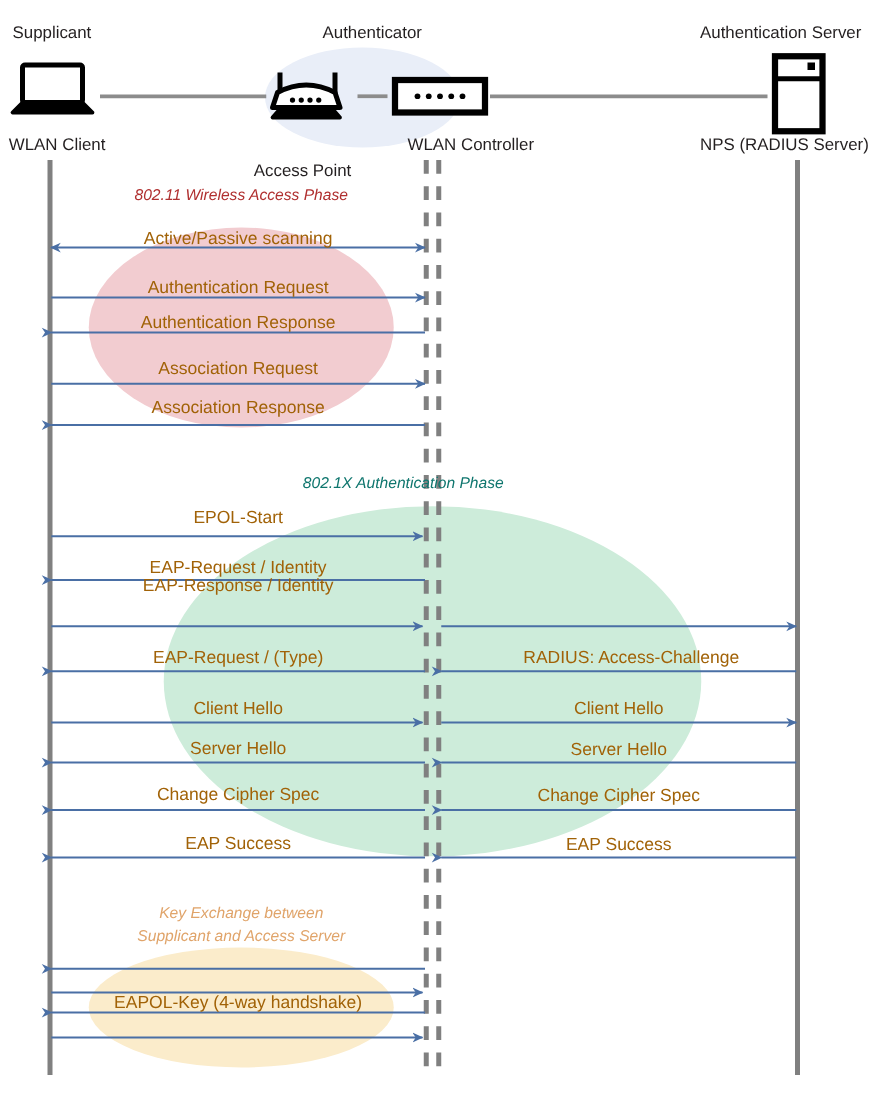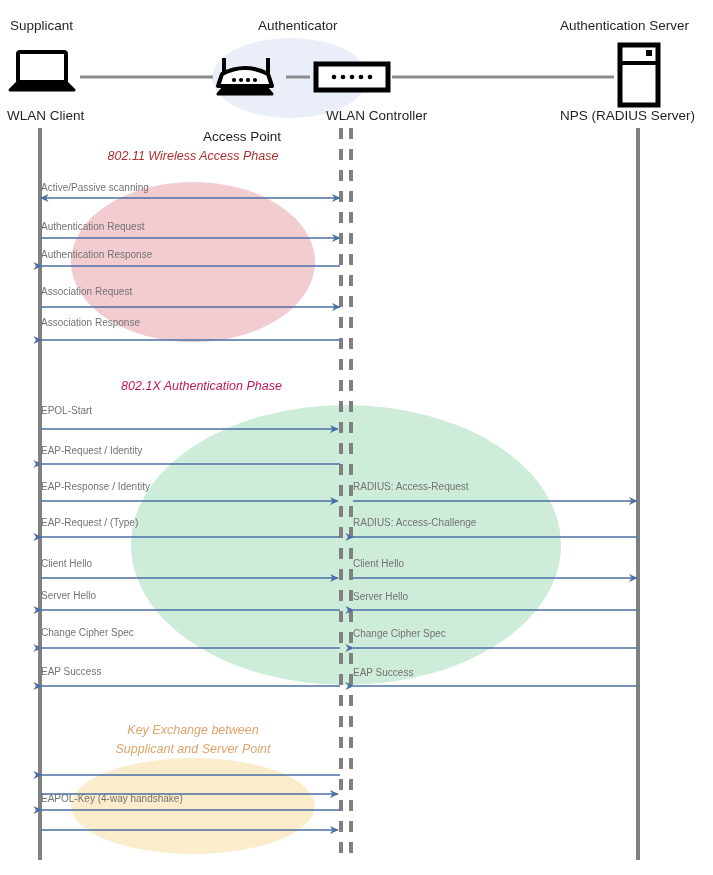--- a/index.html
+++ b/index.html
@@ -40,24 +40,24 @@
   .phase-title {
     position: absolute;
     font-size: 12.5px;
     white-space: nowrap;
     text-align: center;
     line-height: 19px;
     font-style: italic;
   }
   .msg-label {
     position: absolute;
-    font-size: 10px;
-    color: #737373;
+    font-size: 14px;
+    color: #a16207;
     white-space: nowrap;
-    text-align: left;
+    text-align: center;
   }
 </style>
 </head>
 <body>
 
 <div id="stage">
 
   <svg id="svg-root" viewBox="0 0 713 875" xmlns="http://www.w3.org/2000/svg">
     <defs>
       <marker id="arrR" markerWidth="9" markerHeight="9" refX="8" refY="4.5" orient="auto" markerUnits="userSpaceOnUse">
@@ -155,42 +155,41 @@
 
   <div class="hdr-title" style="left:258px; top:18px;">Authenticator</div>
   <div class="hdr-sub" style="left:203px; top:108px;margin-top:21px;">Access Point</div>
   <div class="hdr-sub" style="left:286px; top:108px;margin-left:40px;">WLAN Controller</div>
 
   <div class="hdr-title" style="left:560px; top:18px;">Authentication Server</div>
   <div class="hdr-sub" style="left:560px; top:108px;">NPS (RADIUS Server)</div>
 
   <div class="phase-title" style="left:0px; top:147px; width:386px; color:#b03030;">802.11 Wireless Access Phase</div>
 
-  <div class="phase-title" style="left:0px; top:377px; width:403px; color:#be185d;">802.1X Authentication Phase</div>
+  <div class="phase-title" style="left:0px; top:377px; width:403px; color:#0f766e;text-align:right;">802.1X Authentication Phase</div>
 
   <div class="phase-title" style="left:0px; top:721px; width:386px; color:#e0a46a;">Key Exchange between</div>
-  <div class="phase-title" style="left:0px; top:740px; width:386px; color:#e0a46a;">Supplicant and Server Point</div>
+  <div class="phase-title" style="left:0px; top:740px; width:386px; color:#e0a46a;">Supplicant and Access Server</div>
 
   <div class="msg-label" style="left:41px; top:182px; width:299px;">Active/Passive scanning</div>
   <div class="msg-label" style="left:41px; top:221px; width:299px;">Authentication Request</div>
   <div class="msg-label" style="left:41px; top:249px; width:299px;">Authentication Response</div>
   <div class="msg-label" style="left:41px; top:286px; width:299px;">Association Request</div>
   <div class="msg-label" style="left:41px; top:405px; width:299px;">EPOL-Start</div>
 
   <div class="msg-label" style="left:41px; top:317px; width:299px;">Association Response</div>
   <div class="msg-label" style="left:41px; top:445px; width:299px;">EAP-Request / Identity</div>
-  <div class="msg-label" style="left:41px; top:481px; width:299px;">EAP-Response / Identity</div>
+  <div class="msg-label" style="left:41px; top:460px; width:299px;">EAP-Response / Identity</div>
   <div class="msg-label" style="left:41px; top:517px; width:299px;">EAP-Request / (Type)</div>
   <div class="msg-label" style="left:41px; top:558px; width:299px;">Client Hello</div>
   <div class="msg-label" style="left:41px; top:590px; width:299px;">Server Hello</div>
   <div class="msg-label" style="left:41px; top:627px; width:299px;">Change Cipher Spec</div>
   <div class="msg-label" style="left:41px; top:666px; width:299px;">EAP Success</div>
 
-  <div class="msg-label" style="left:353px; top:481px; width:284px;">RADIUS: Access-Request</div>
-  <div class="msg-label" style="left:353px; top:517px; width:284px;">RADIUS: Access-Challenge</div>
+  <div class="msg-label" style="left:363px; top:517px; width:284px;">RADIUS: Access-Challenge</div>
   <div class="msg-label" style="left:353px; top:558px; width:284px;">Client Hello</div>
   <div class="msg-label" style="left:353px; top:591px; width:284px;">Server Hello</div>
   <div class="msg-label" style="left:353px; top:628px; width:284px;">Change Cipher Spec</div>
   <div class="msg-label" style="left:353px; top:667px; width:284px;">EAP Success</div>
 
   <div class="msg-label" style="left:41px; top:793px; width:299px;">EAPOL-Key (4-way handshake)</div>
 
 </div>
 
 </body></html>

